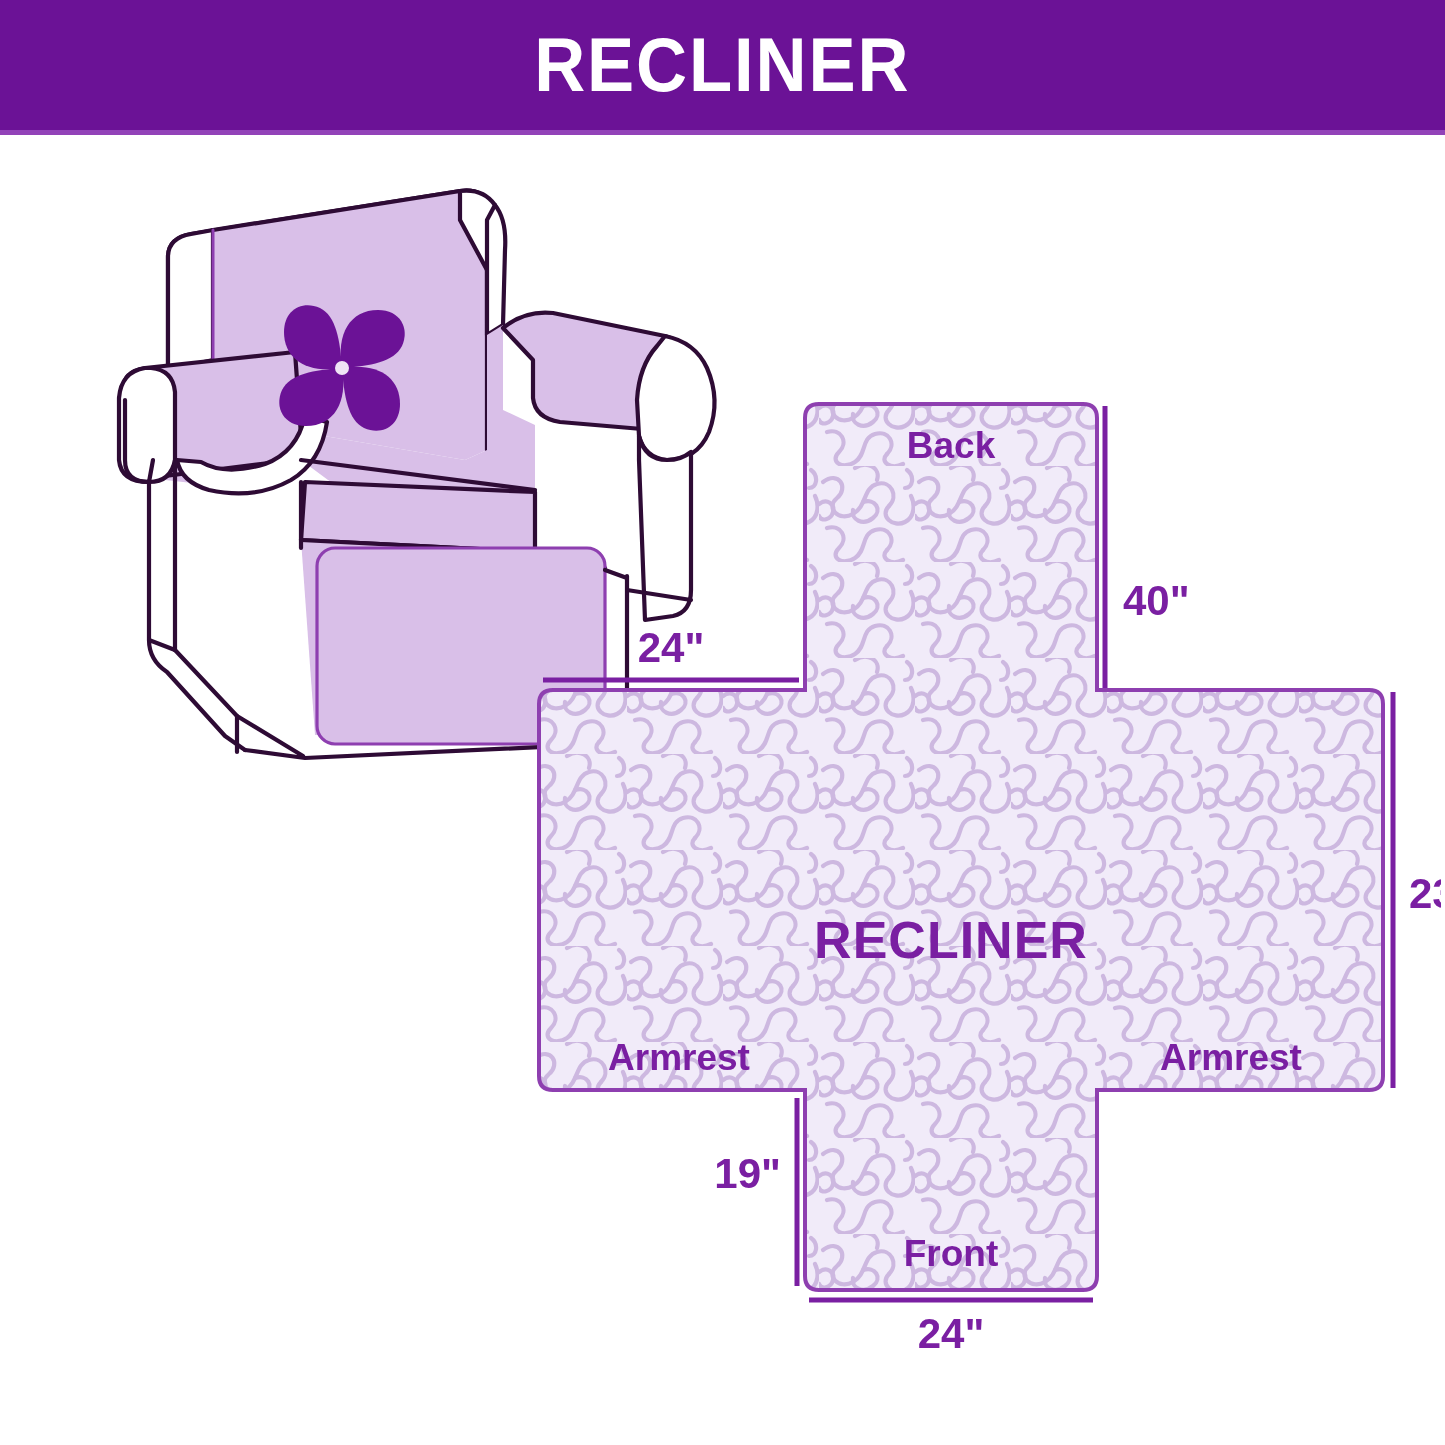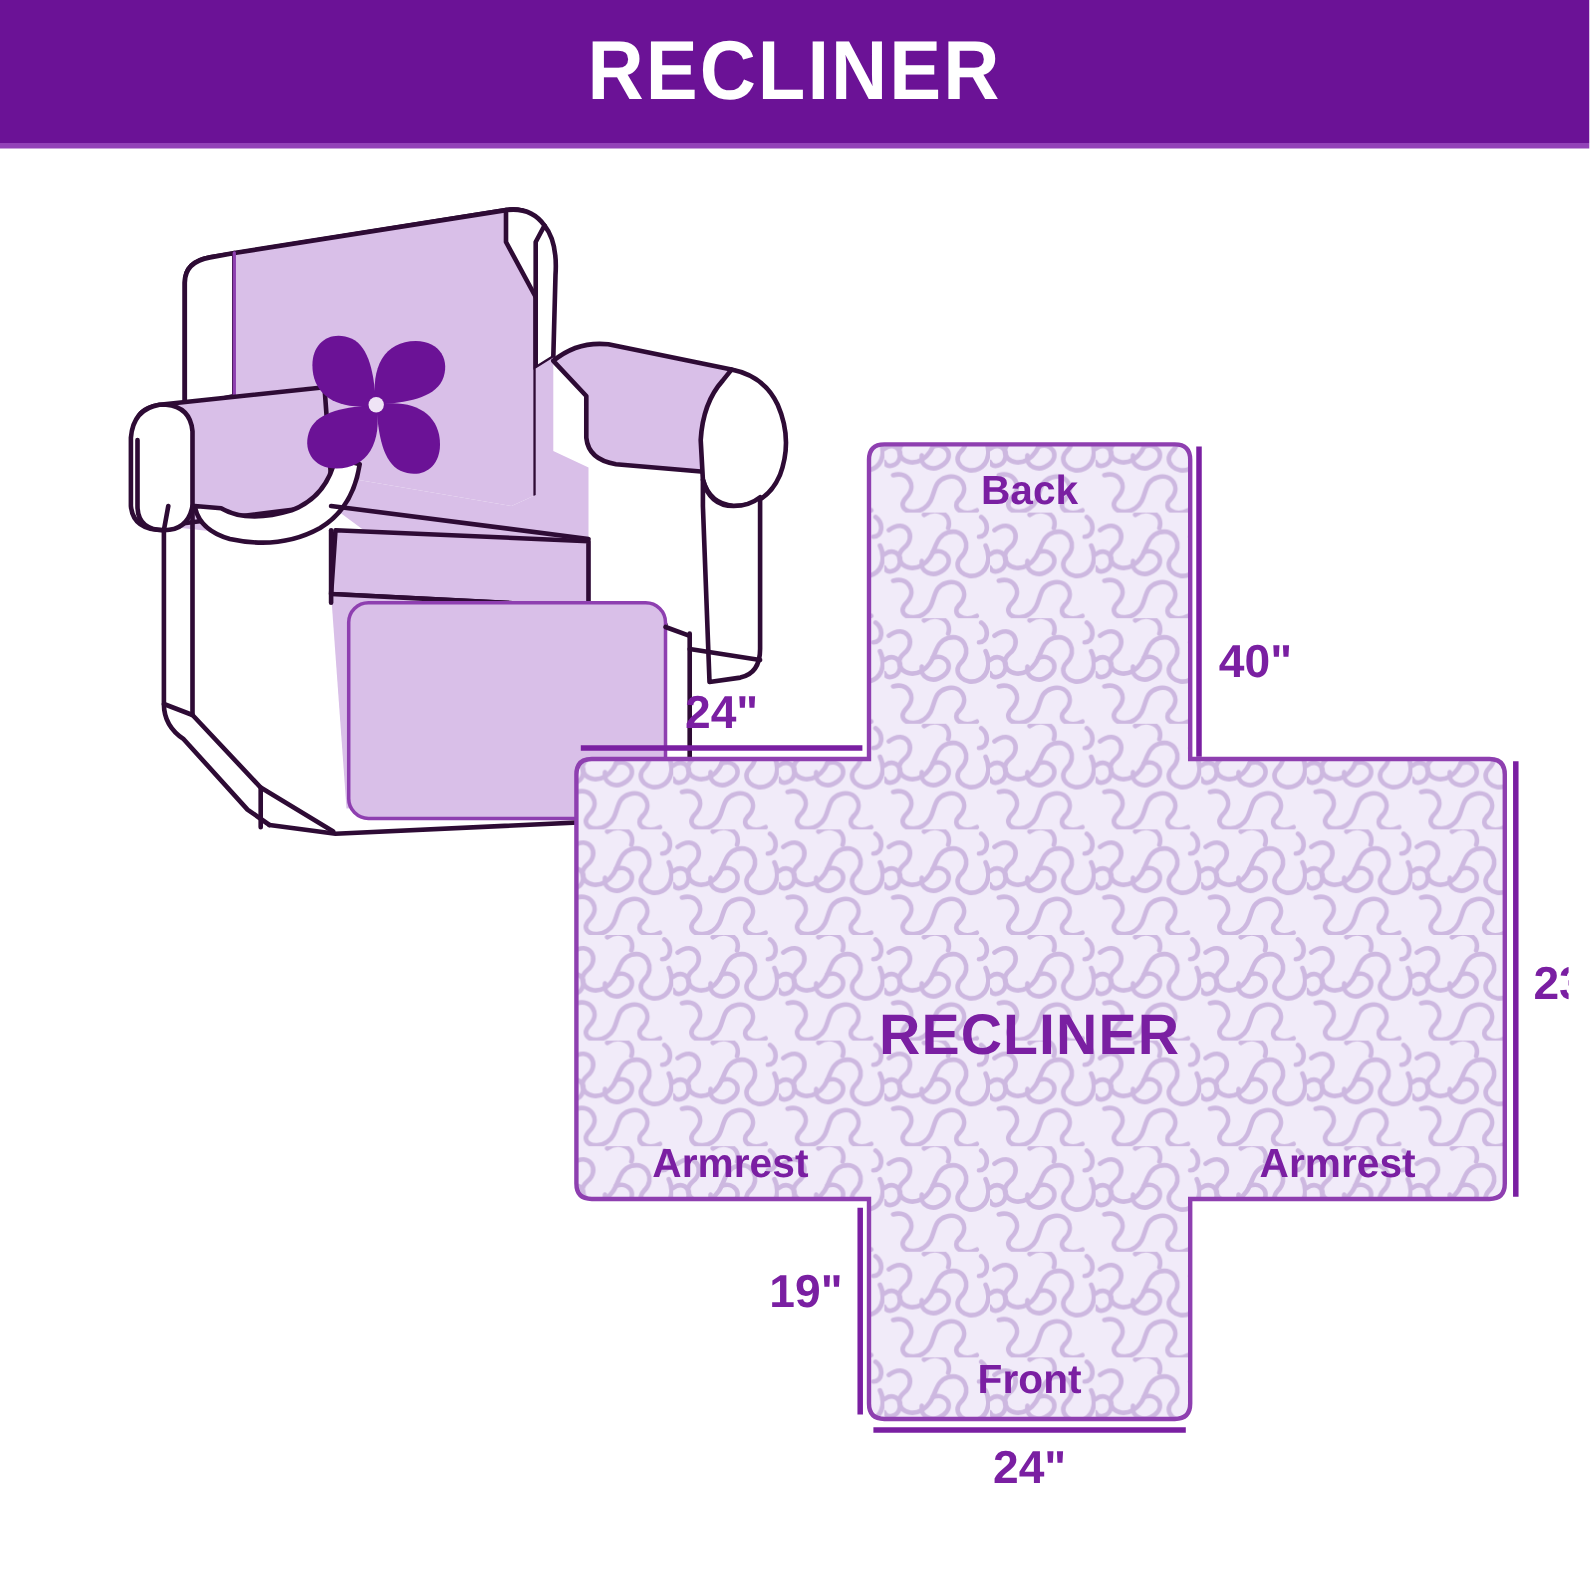--- a/index.html
+++ b/index.html
@@ -48,21 +48,21 @@
     position: absolute;
     left: 105px;
     top: 160px;
     width: 640px;
     height: 620px;
   }
 
   
   #pattern-diagram {
     position: absolute;
-    left: 516px;
+    left: 531px;
     top: 370px;
     width: 910px;
     height: 1030px;
   }
 </style>
 </head>
 <body>
 
 <div id="header-banner">
   <div id="header-title">RECLINER</div>

